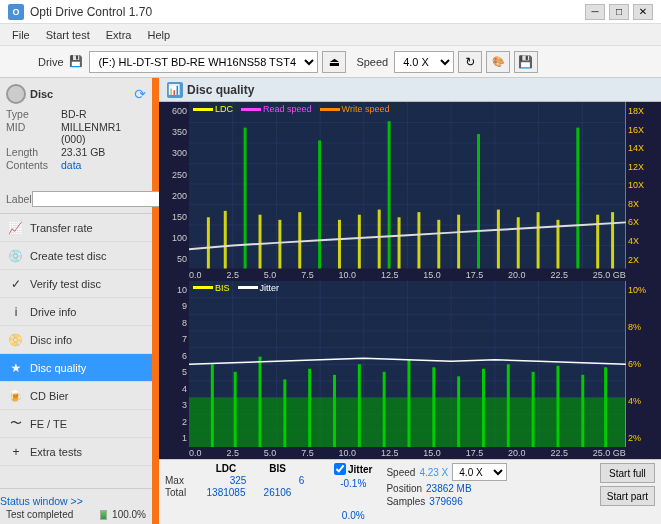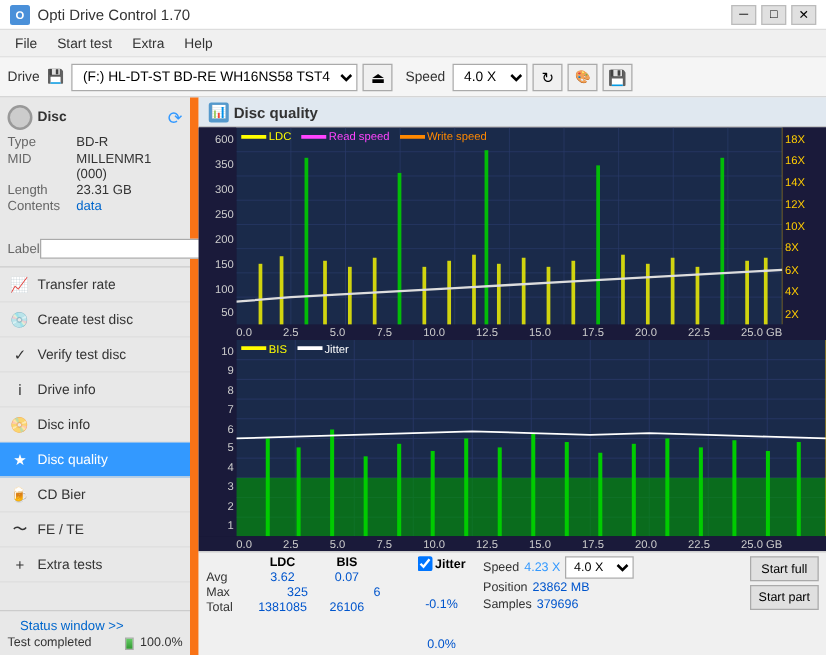--- a/index.html
+++ b/index.html
@@ -64,21 +64,21 @@
     
     #toolbar {
       background: #f5f5f5;
       height: 32px;
       display: flex;
       align-items: center;
       padding: 0 6px;
       border-bottom: 1px solid #ccc;
       gap: 4px;
     }
-    .toolbar-label { font-size: 11px; color: #333; margin-right: 2px; }
+    .toolbar-label { font-size: 11px; color: #333; margin-right: 2px; margin-left: 32px; }
     .drive-select {
       height: 22px;
       background: white;
       border: 1px solid #aaa;
       font-size: 11px;
       padding: 0 4px;
       min-width: 200px;
       cursor: pointer;
     }
     .toolbar-icon-btn {
@@ -203,21 +203,21 @@
       height: 36px;
       background: #e8e8e8;
       border-top: 1px solid #ccc;
       display: flex;
       flex-direction: column;
       justify-content: center;
     }
     #status-row {
       display: flex;
       align-items: center;
-      padding: 2px 16px;
+      padding: 2px 0;
       gap: 6px;
     }
     #status-window-btn {
       font-size: 10.5px;
       color: #0066cc;
       cursor: pointer;
       text-decoration: none;
     }
     #status-progress-row {
       display: flex;
@@ -675,20 +675,27 @@
             <rect x="345" y="60" width="3" height="50" fill="#00cc00"></rect>
             <rect x="370" y="56" width="3" height="54" fill="#00cc00"></rect>
             <rect x="395" y="62" width="3" height="48" fill="#00cc00"></rect>
             <rect x="418" y="57" width="3" height="53" fill="#00cc00"></rect>
 
             <polyline points="0,55 44,54 88,53 132,52 176,51 220,52 264,53 308,52 352,53 396,54 440,55" fill="none" stroke="#ffffff" stroke-width="1"></polyline>
 
             <line x1="440" y1="0" x2="440" y2="110" stroke="#ffcc00" stroke-width="1"></line>
           </svg>
         </div>
+        <div class="chart-y-axis-right">
+          <span>10%</span>
+          <span>8%</span>
+          <span>6%</span>
+          <span>4%</span>
+          <span>2%</span>
+        </div>
       </div>
 
       <div class="chart-x-axis" style="padding-left:30px;padding-right:35px;">
         <span>0.0</span>
         <span>2.5</span>
         <span>5.0</span>
         <span>7.5</span>
         <span>10.0</span>
         <span>12.5</span>
         <span>15.0</span>
@@ -704,45 +711,40 @@
       <div style="display:flex;align-items:flex-start;gap:6px;">
 
         <div style="display:flex;flex-direction:column;gap:1px;">
 
           <div style="display:flex;gap:4px;font-size:10px;">
             <div style="width:32px;"></div>
             <div style="width:50px;text-align:center;font-weight:bold;">LDC</div>
             <div style="width:45px;text-align:center;font-weight:bold;">BIS</div>
           </div>
 
-          <div style="display:flex;gap:4px;font-size:10px;">
-            <div style="width:32px;color:#333;">Avg</div>
-            <div style="width:50px;text-align:center;color:#0055cc;">3.62</div>
-            <div style="width:45px;text-align:center;color:#0055cc;">0.07</div>
-          </div>
 
           <div style="display:flex;gap:16px;font-size:10px;">
             <div style="width:32px;color:#333;">Max</div>
             <div style="width:50px;text-align:center;color:#0055cc;">325</div>
             <div style="width:45px;text-align:center;color:#0055cc;">6</div>
           </div>
 
           <div style="display:flex;gap:4px;font-size:10px;">
             <div style="width:32px;color:#333;">Total</div>
             <div style="width:50px;text-align:center;color:#0055cc;">1381085</div>
             <div style="width:45px;text-align:center;color:#0055cc;">26106</div>
           </div>
         </div>
 
         <div style="display:flex;flex-direction:column;gap:1px;margin-left:4px;">
           <div style="display:flex;align-items:center;gap:2px;font-size:10px;">
             <input type="checkbox" checked="" style="width: 12px; height: 12px;">
             <span style="font-weight:bold;">Jitter</span>
           </div>
-          <div style="font-size:10px;text-align:center;color:#0055cc;margin-top:20px;">-0.1%</div>
+          <div style="font-size:10px;text-align:center;color:#0055cc;margin-top:2px;">-0.1%</div>
           <div style="font-size:10px;text-align:center;color:#0055cc;margin-top:20px;">0.0%</div>
         </div>
 
         <div style="display:flex;flex-direction:column;gap:2px;margin-left:8px;">
           <div style="display:flex;align-items:center;gap:4px;font-size:10px;">
             <span style="color:#333;">Speed</span>
             <span style="color:#3399ff;font-weight:normal;">4.23 X</span>
             <select class="speed-dropdown">
               <option>4.0 X</option>
             </select>

